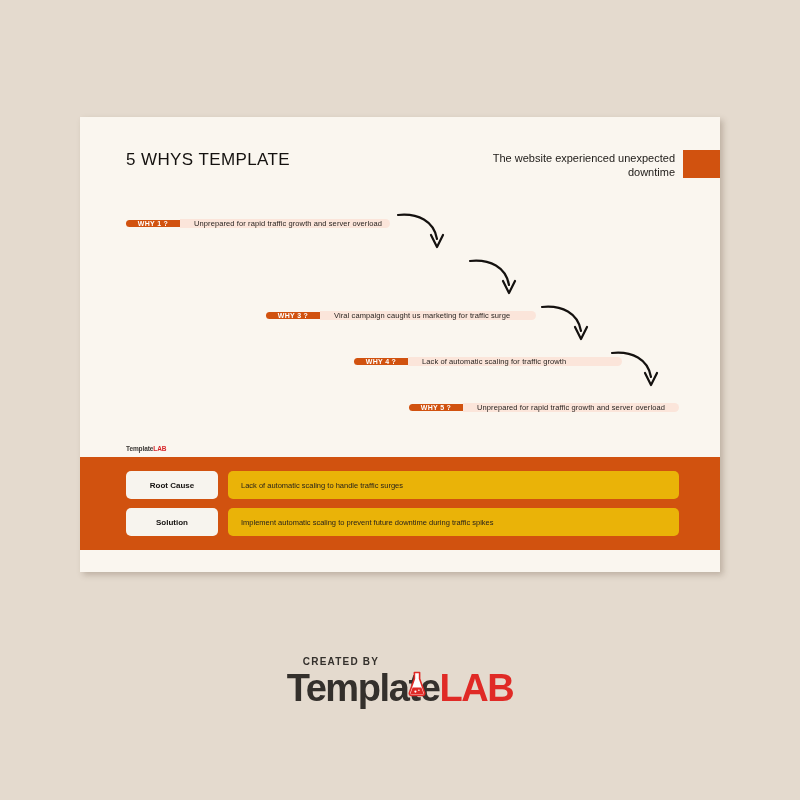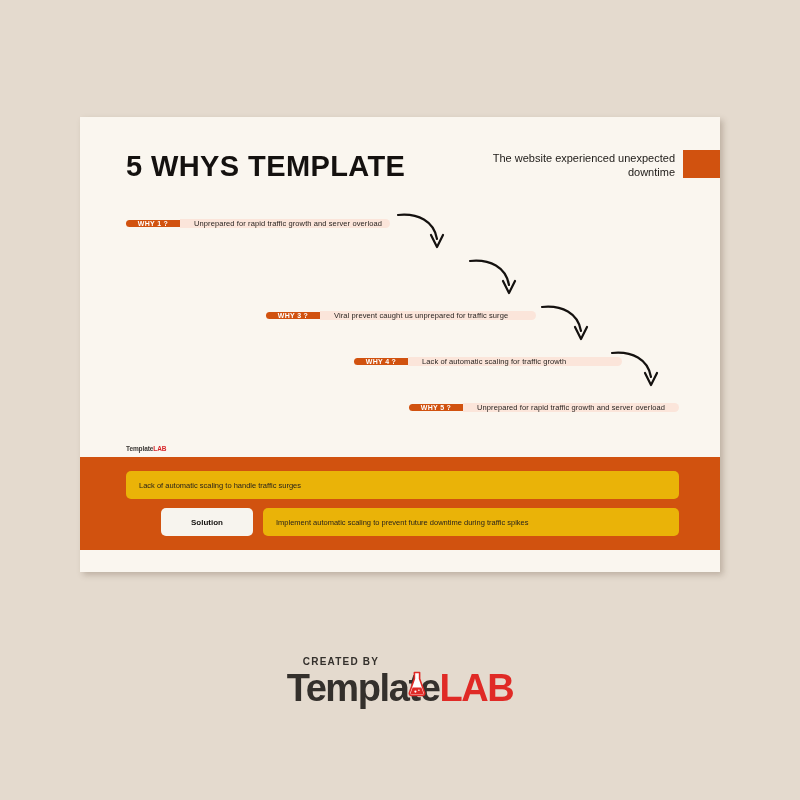--- a/index.html
+++ b/index.html
@@ -32,22 +32,22 @@
     position: absolute;
     left: 0;
     top: 0;
     width: 100%;
     height: 78px;
   }
   #page-title {
     position: absolute;
     left: 46px;
     top: 33px;
-    font-size: 29px;
-    font-weight: bold;
+    font-size: 17px;
+    font-weight: normal;
     letter-spacing: 0.4px;
     color: #14110f;
     white-space: nowrap;
   }
   #header-subtitle {
     position: absolute;
     right: 45px;
     top: 34px;
     width: 210px;
     text-align: right;
@@ -120,21 +120,21 @@
   }
   .summary-row {
     position: absolute;
     left: 46px;
     right: 41px;
     height: 28px;
     display: flex;
     gap: 10px;
   }
   #summary-row-root { top: 14px; }
-  #summary-row-solution { top: 51px; margin-left: 35px; }
+  #summary-row-solution { top: 51px; }
   .summary-label {
     width: 92px;
     flex: none;
     background: #f7f4ee;
     border-radius: 5px;
     display: flex;
     align-items: center;
     justify-content: center;
     font-size: 8px;
     font-weight: bold;
@@ -223,21 +223,21 @@
     </svg>
 
 
     <svg class="why-arrow" style="left:388px; top:58px;" viewBox="0 0 58 48">
       <path d="M2 8 C 22 6, 38 14, 41 32" stroke="#14110f" stroke-width="2.2" fill="none" stroke-linecap="round"></path>
       <path d="M35 28 L41 40 L47 28" stroke="#14110f" stroke-width="2.2" fill="none" stroke-linecap="round" stroke-linejoin="round"></path>
     </svg>
 
     <div class="why-row" style="left:186px; top:106px; width:270px;">
       <div class="why-badge">WHY 3 ?</div>
-      <div class="why-text">Viral prevent caught us unprepared for traffic surge</div>
+      <div class="why-text">Viral campaign caught us marketing for traffic surge</div>
     </div>
 
     <svg class="why-arrow" style="left:460px; top:104px;" viewBox="0 0 58 48">
       <path d="M2 8 C 22 6, 38 14, 41 32" stroke="#14110f" stroke-width="2.2" fill="none" stroke-linecap="round"></path>
       <path d="M35 28 L41 40 L47 28" stroke="#14110f" stroke-width="2.2" fill="none" stroke-linecap="round" stroke-linejoin="round"></path>
     </svg>
 
     <div class="why-row" style="left:274px; top:152px; width:268px;">
       <div class="why-badge">WHY 4 ?</div>
       <div class="why-text">Lack of automatic scaling for traffic growth</div>
@@ -255,20 +255,21 @@
 
   </div>
 
   <div id="card-logo">
     <span class="logo-dark">Template</span><span class="logo-red">LAB</span>
   </div>
 
   <div id="summary-band">
 
     <div class="summary-row" id="summary-row-root">
+      <div class="summary-label">Root Cause</div>
       <div class="summary-value">Lack of automatic scaling to handle traffic surges</div>
     </div>
 
     <div class="summary-row" id="summary-row-solution">
       <div class="summary-label">Solution</div>
       <div class="summary-value">Implement automatic scaling to prevent future downtime during traffic spikes</div>
     </div>
 
   </div>
 

